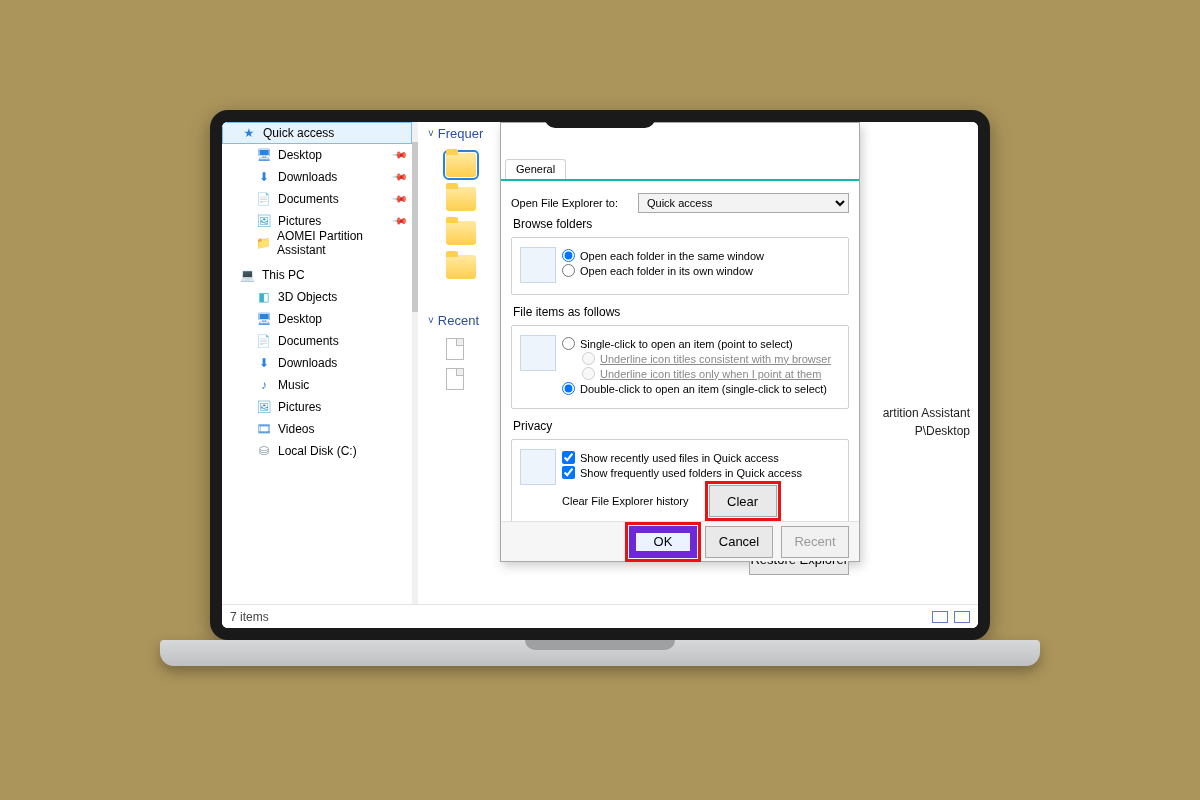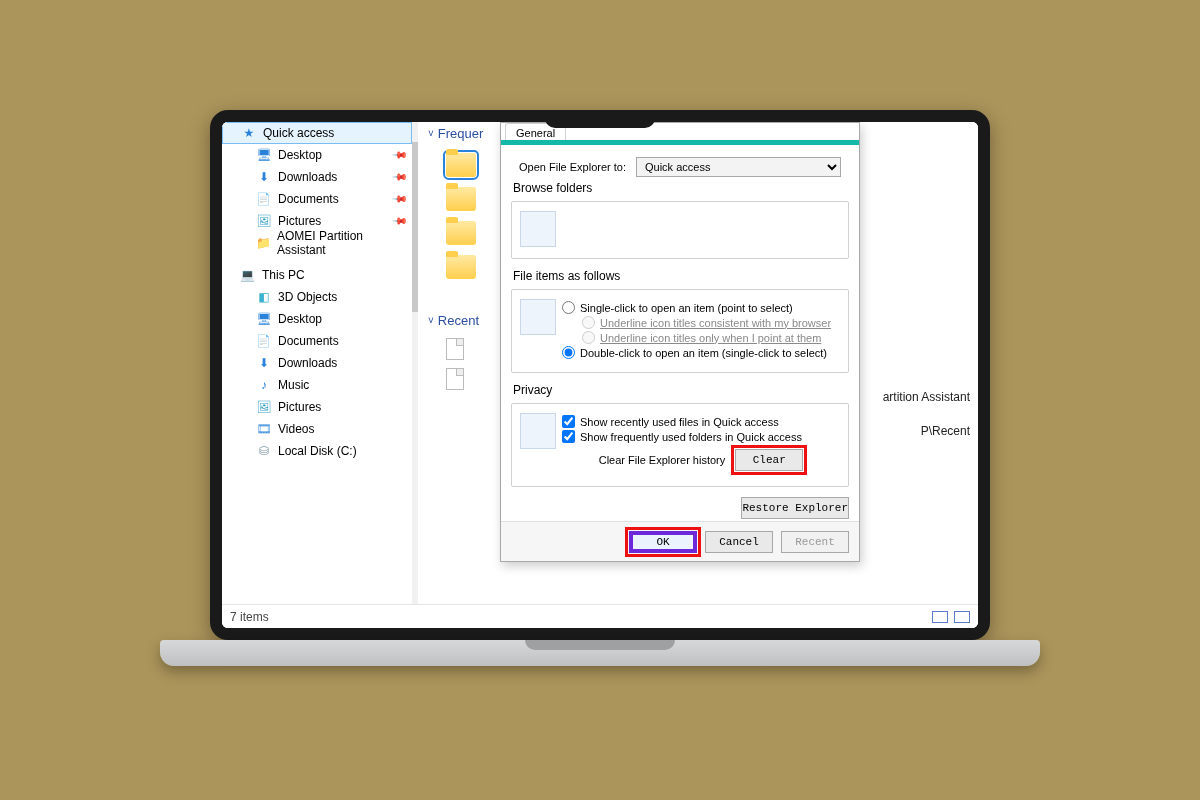--- a/index.html
+++ b/index.html
@@ -53,35 +53,35 @@
   .statusbar { position:absolute; left:0; bottom:0; width:100%; height:24px; background:#fff; border-top:1px solid #e5e5e5; display:flex; align-items:center; padding:0 8px; color:#444; font-size:12px;}
   .status-views { margin-left:auto; display:flex; gap:6px; color:#5b7fc7;}
   .status-views span { width:16px; height:12px; border:1px solid #5b7fc7; display:inline-block; }
 
   
   .dialog {
     position:absolute; left:278px; top:0; width:360px; height:440px;
     background:#fff; border:1px solid #a8a8a8; box-shadow:2px 4px 10px rgba(0,0,0,.2);
     font-size:11px; color:#000;
   }
-  .tab-strip { height:22px; border-bottom:5px solid #14b8a6; display:flex; }
+  .tab-strip { height:22px; border-bottom:2px solid #14b8a6; display:flex;margin-top:36px; }
   .tab { padding:3px 10px; border:1px solid #d0d0d0; border-bottom:none; background:#fff; margin-left:4px; border-radius:3px 3px 0 0;}
   .dlg-body { padding: 8px 10px; }
-  .row { display:flex; align-items:center; margin:4px 8px; gap:10px;}
+  .row { display:flex; align-items:center; margin:4px 0; gap:20px;}
   select.combo { flex:1; height:20px; border:1px solid #a8a8a8; background:#f3f3f3; font-size:11px; padding:0 4px;}
   fieldset { border:1px solid #d0d0d0; border-radius:2px; padding:6px 8px 8px; margin:6px 0 10px;}
   legend, .grp-label { font-size:12px; color:#000; padding:0 2px; margin-bottom:2px; display:block;}
   .opt-row { display:flex; align-items:flex-start; gap:6px; margin:3px 0; }
   .opt-icon { width:36px; height:36px; background:#eef4fb; border:1px solid #c9d7e8; flex-shrink:0;}
   .opt-list { flex:1; }
   .radio, .check { display:flex; align-items:center; gap:5px; margin:2px 0; color:#000;}
   .radio input, .check input { margin:0; }
   .muted { color:#8a8a8a; padding-left:20px;text-decoration:underline; }
-  .btn { min-width:68px; height:22px; border:1px solid #a8a8a8; background:#e9e9e9; font-size:11px; cursor:default;font-family:Liberation Mono, monospace;}
-  .btn.primary { border:4px solid #6d28d9; background:#eaf3fe;margin-left:20px;}
+  .btn { min-width:68px; height:32px; border:1px solid #a8a8a8; background:#e9e9e9; font-size:13px; cursor:default;}
+  .btn.primary { border:7px solid #6d28d9; background:#eaf3fe;margin-left:20px;}
   .btn.disabled { color:#9a9a9a; background:#f1f1f1;}
   .highlight { outline:3px solid #e11; outline-offset:1px; }
   .restore-row { display:flex; justify-content:flex-end; margin-top:6px;}
   .dlg-buttons {
     position:absolute; left:0; right:0; bottom:0; height:40px; border-top:1px solid #e0e0e0;
     display:flex; justify-content:flex-end; align-items:center; gap:8px; padding:0 10px; background:#f6f6f6;
   }
 
   
   .gl { width:16px; height:16px; display:inline-flex; align-items:center; justify-content:center; }
@@ -185,22 +185,22 @@
 
       <div class="section-title" style="margin-top:30px">
         <span class="chev">˅</span>
         <span>Recent</span>
       </div>
       <div>
         <div class="file-ico"></div>
         <div class="file-ico"></div>
       </div>
 
-      <span class="rside-text" style="top:268px">artition Assistant</span>
-      <span class="rside-text" style="top:302px">P\Recent</span>
+      <span class="rside-text" style="top:284px">artition Assistant</span>
+      <span class="rside-text" style="top:302px">P\Desktop</span>
     </div>
 
     <div class="statusbar">
       <span>7 items</span>
       <span class="status-views">
         <span></span>
         <span></span>
       </span>
     </div>
 
@@ -213,20 +213,30 @@
           <span>Open File Explorer to:</span>
           <select class="combo">
             <option>Quick access</option>
           </select>
         </div>
 
         <span class="grp-label">Browse folders</span>
         <fieldset>
           <div class="opt-row">
             <div class="opt-icon"></div>
+            <div class="opt-list">
+              <label class="radio">
+                <input type="radio" checked="" style="">
+                <span>Open each folder in the same window</span>
+              </label>
+              <label class="radio">
+                <input type="radio" style="">
+                <span>Open each folder in its own window</span>
+              </label>
+            </div>
           </div>
         </fieldset>
 
         <span class="grp-label">File items as follows</span>
         <fieldset>
           <div class="opt-row">
             <div class="opt-icon"></div>
             <div class="opt-list">
               <label class="radio">
                 <input type="radio" style="">
@@ -254,21 +264,21 @@
             <div class="opt-icon"></div>
             <div class="opt-list">
               <label class="check">
                 <input type="checkbox" checked="" style="">
                 <span>Show recently used files in Quick access</span>
               </label>
               <label class="check">
                 <input type="checkbox" checked="" style="">
                 <span>Show frequently used folders in Quick access</span>
               </label>
-              <div class="row" style="justify-content:center; margin-top:6px;">
+              <div class="row" style="justify-content:flex-start; margin-top:6px;">
                 <span>Clear File Explorer history</span>
                 <button class="btn highlight">Clear</button>
               </div>
             </div>
           </div>
         </fieldset>
 
         <div class="restore-row">
           <button class="btn">Restore Explorer</button>
         </div>

